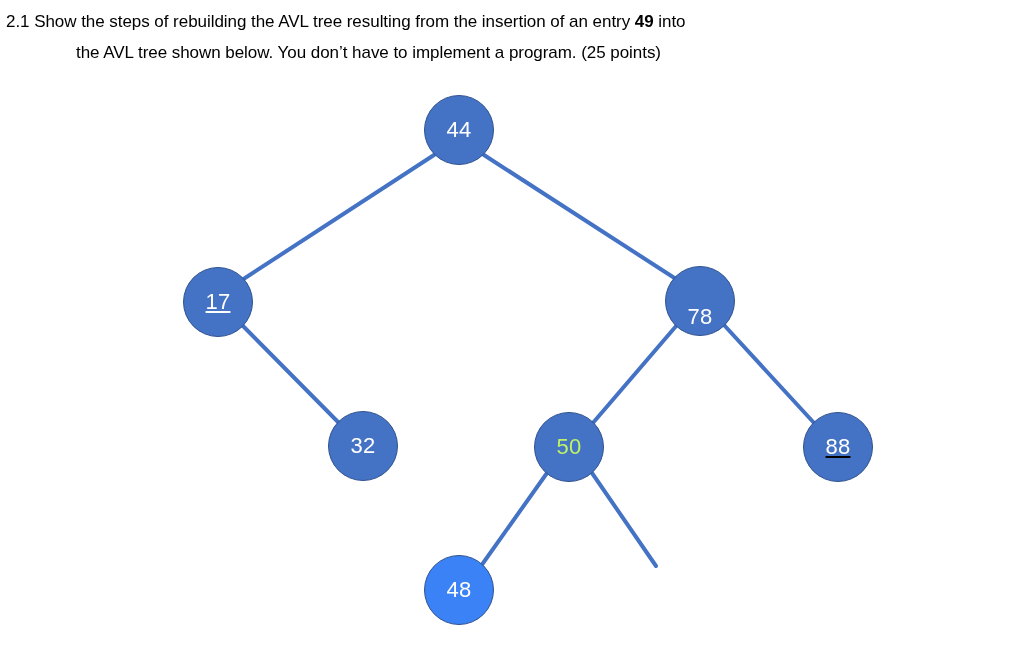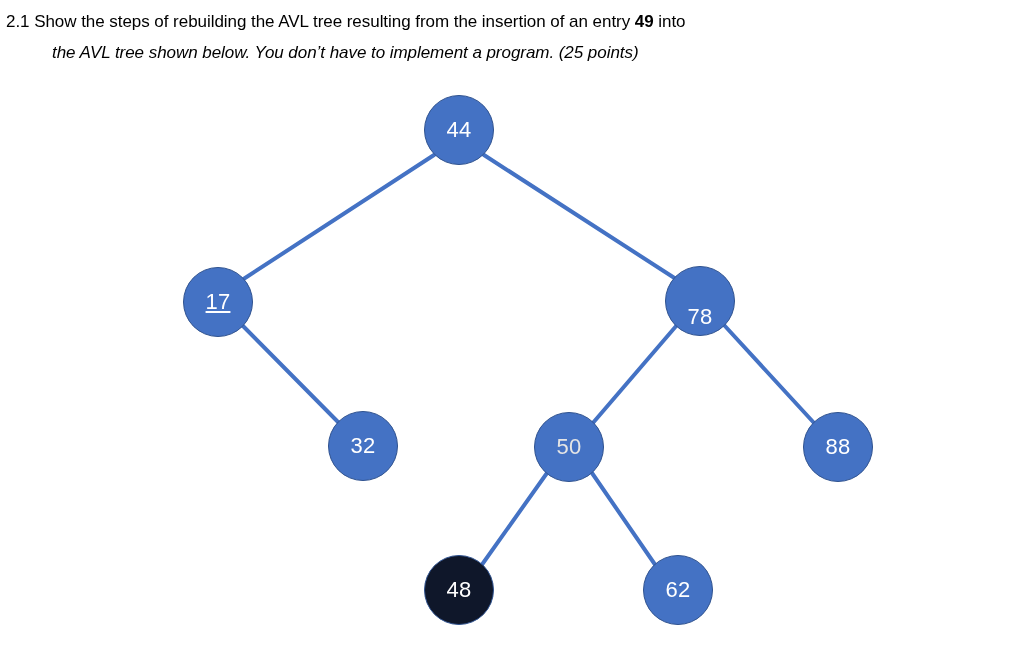--- a/index.html
+++ b/index.html
@@ -35,22 +35,21 @@
     color: #000000;
     letter-spacing: -0.05px;
   }
   .q-line {
     white-space: nowrap;
   }
   .q-line-1 {
     padding-left: 6px;
   }
   .q-line-2 {
-    padding-left: 52px;
-    font-style: italic;
+    padding-left: 76px;
   }
   .q-bold {
     font-weight: bold;
   }
 
   
   .tree-area {
     position: absolute;
     left: 0px;
     top: 0px;
@@ -126,28 +125,25 @@
         <div class="tree-node" style="left: 183px; top: 267px; width: 70px; height: 70px; background: rgb(68, 114, 196); border-color: rgb(47, 82, 143);">
           <span class="node-label" style="color: rgb(255, 255, 255); text-decoration: underline;">17</span>
         </div>
         <div class="tree-node" style="left: 665px; top: 266px; width: 70px; height: 70px; background: rgb(68, 114, 196); border-color: rgb(47, 82, 143);">
           <span class="node-label" style="color: rgb(255, 255, 255); margin-top: 32px;">78</span>
         </div>
         <div class="tree-node" style="left: 328px; top: 411px; width: 70px; height: 70px; background: rgb(68, 114, 196); border-color: rgb(47, 82, 143); text-align: center;">
           <span class="node-label" style="color: rgb(255, 255, 255);">32</span>
         </div>
         <div class="tree-node" style="left: 534px; top: 412px; width: 70px; height: 70px; background: rgb(68, 114, 196); border-color: rgb(47, 82, 143);">
-          <span class="node-label" style="color: #e5e5e5;">50</span>
+          <span class="node-label" style="color: #bef264;">50</span>
         </div>
-        <div class="tree-node" style="left: 803px; top: 412px; width: 70px; height: 70px; background: rgb(68, 114, 196); border-color: rgb(47, 82, 143);">
+        <div class="tree-node" style="left: 803px; top: 412px; width: 70px; height: 70px; background: rgb(68, 114, 196); border-color: rgb(47, 82, 143); text-decoration: underline;">
           <span class="node-label" style="color: rgb(255, 255, 255);">88</span>
         </div>
-        <div class="tree-node" style="left: 424px; top: 555px; width: 70px; height: 70px; background: #0f172a; border-color: rgb(47, 82, 143);">
+        <div class="tree-node" style="left: 424px; top: 555px; width: 70px; height: 70px; background: #3b82f6; border-color: rgb(47, 82, 143);">
           <span class="node-label" style="color: rgb(255, 255, 255);">48</span>
-        </div>
-        <div class="tree-node" style="left: 643px; top: 555px; width: 70px; height: 70px; background: rgb(68, 114, 196); border-color: rgb(47, 82, 143);">
-          <span class="node-label" style="color: rgb(255, 255, 255);">62</span>
         </div>
       </div>
 
   </div>
 
 </div>
 
 </body></html>

